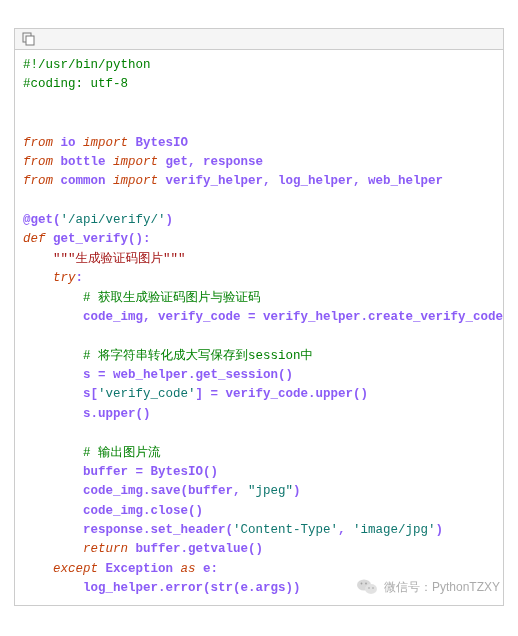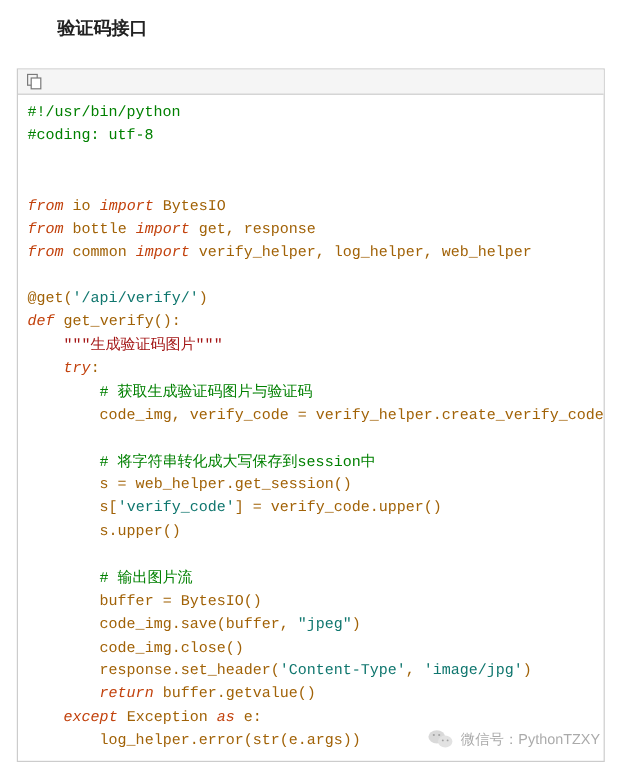--- a/index.html
+++ b/index.html
@@ -41,41 +41,40 @@
     line-height: 1.55;
     white-space: pre;
     padding: 6px 8px;
     overflow-x: hidden;
     color: #000;
   }
   .k-blue   { color: #c2410c; font-style: italic; }
   .k-green  { color: #008000; margin-top: 48px; }
   .k-dkred  { color: #a31515; }
   .k-str    { color: #0f766e; }
-  .k-txt    { color: #a16207; }
+  .k-txt    { color: #8b5cf6; font-weight: bold; }
   .watermark {
     position: absolute;
     right: 18px;
     bottom: 10px;
     display: flex;
     align-items: center;
     gap: 6px;
     opacity: 0.55;
     font-size: 12px;
     color: #666;
     pointer-events: none;
   }
   .wm-icon svg { display: block; }
   .wm-text { line-height: 1; font-family: "Microsoft YaHei", sans-serif; }
 </style>
 </head>
 <body>
 
 <div class="header">
-  <div class="title">验证码接口</div>
 </div>
 
 <div class="code-container">
   <div class="toolbar">
     <span class="copy-icon">
       <svg width="16" height="14" viewBox="0 0 16 14">
         <rect x="2" y="1" width="8" height="9" fill="none" stroke="#7a7a7a" stroke-width="1"></rect>
         <rect x="5" y="4" width="8" height="9" fill="#fff" stroke="#7a7a7a" stroke-width="1"></rect>
       </svg>
     </span>

